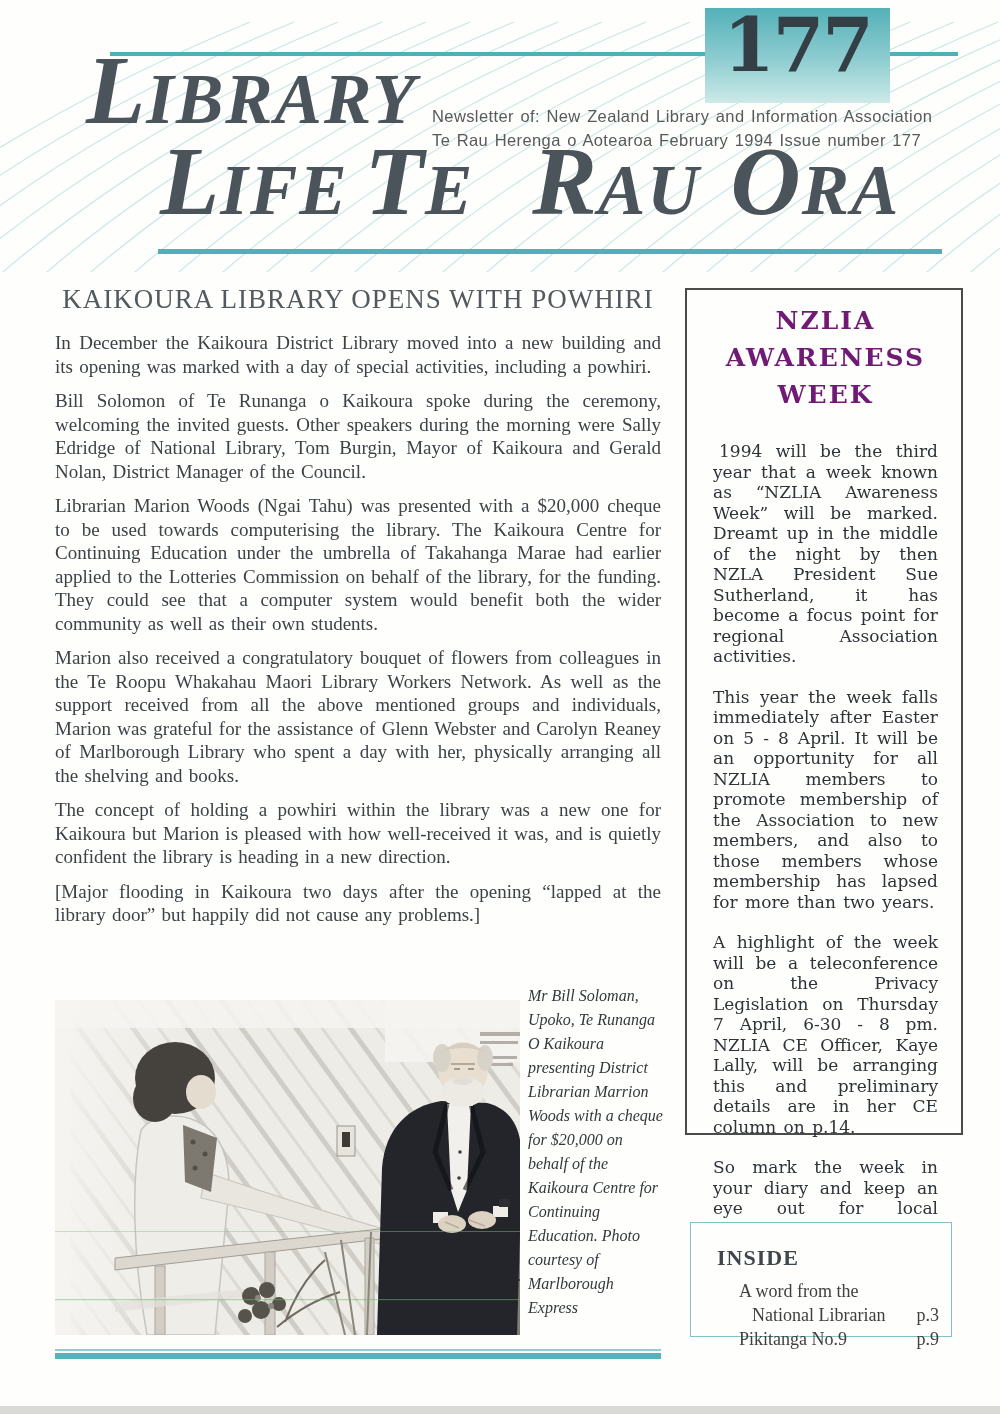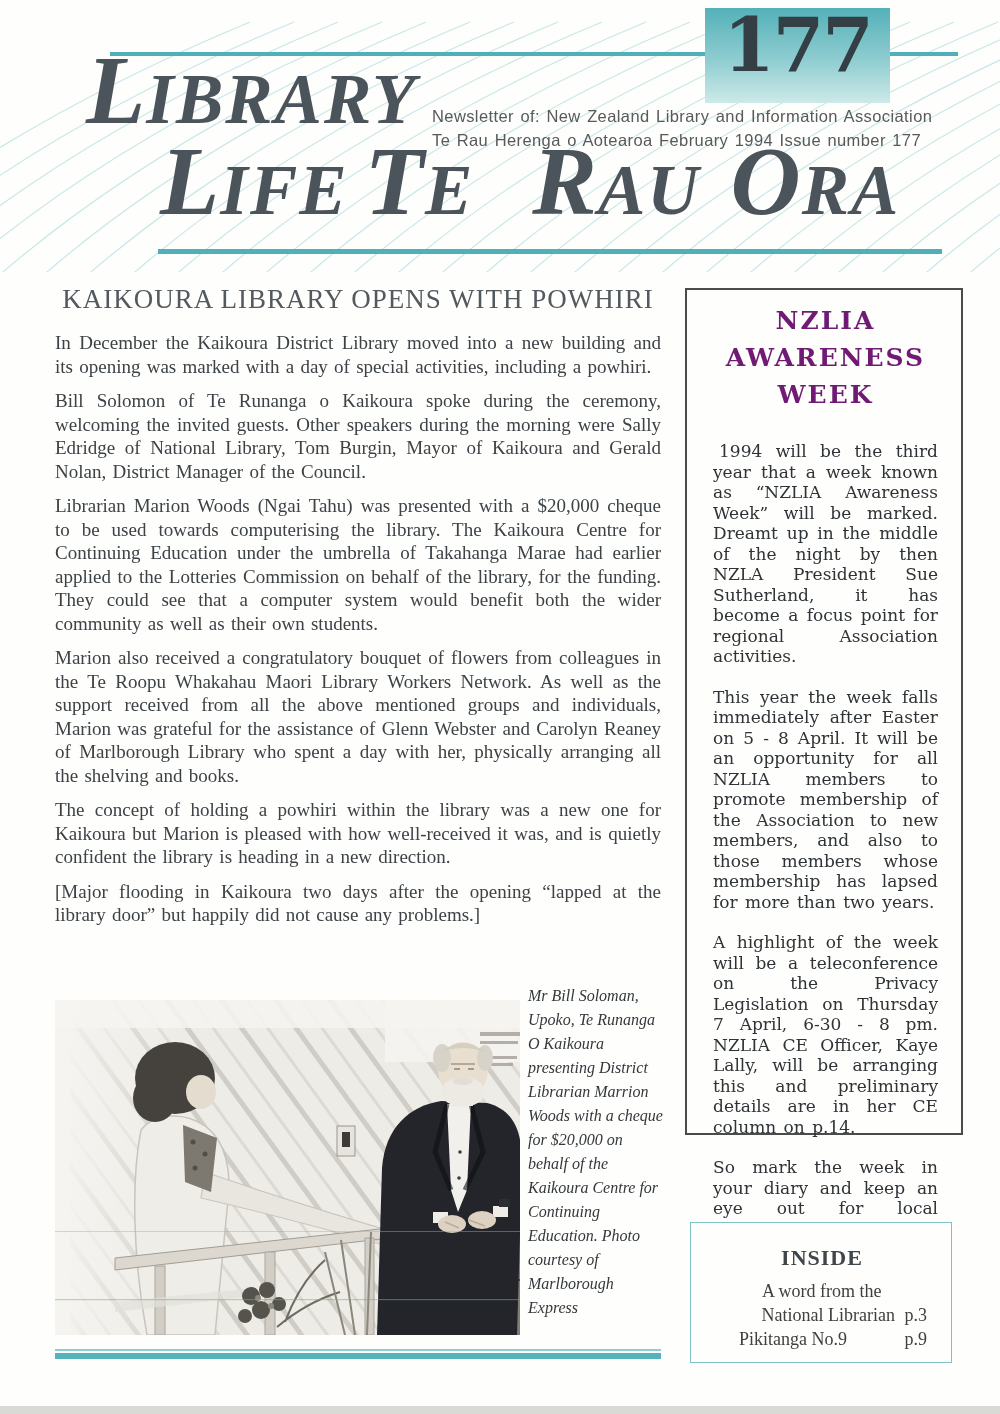--- a/index.html
+++ b/index.html
@@ -69,24 +69,23 @@
     margin:0 0 28px;
   }
   .awareness-box p{
     margin:0 0 20px;font-family:"DejaVu Serif",serif;
     font-size:17px;line-height:20.5px;text-align:justify;
     word-spacing:2px;color:#2e3337;
   }
   .awareness-box p:first-of-type{text-indent:6px;}
   
   .inside-box{
-    position:absolute;left:690px;top:1222px;width:262px;height:141px;
+    position:absolute;left:690px;top:1222px;width:262px;height:115px;
     box-sizing:border-box;border:1px solid #7fc3c6;background:#fefefc;
-    padding:22px 24px 0 26px;
-    text-align:center;
+    padding:22px 12px 0 26px;
   }
   .inside-title{
     margin:0 0 8px;font-size:22px;font-weight:bold;letter-spacing:1px;color:#3e464b;
   }
   .toc-item{display:flex;justify-content:space-between;align-items:flex-end;
     font-size:18px;line-height:24px;color:#404040;}
   .toc-item .label{padding-left:35px;text-indent:-13px;max-width:170px;}
   .toc-item .pageno{white-space:nowrap;}
 </style>
 </head>

